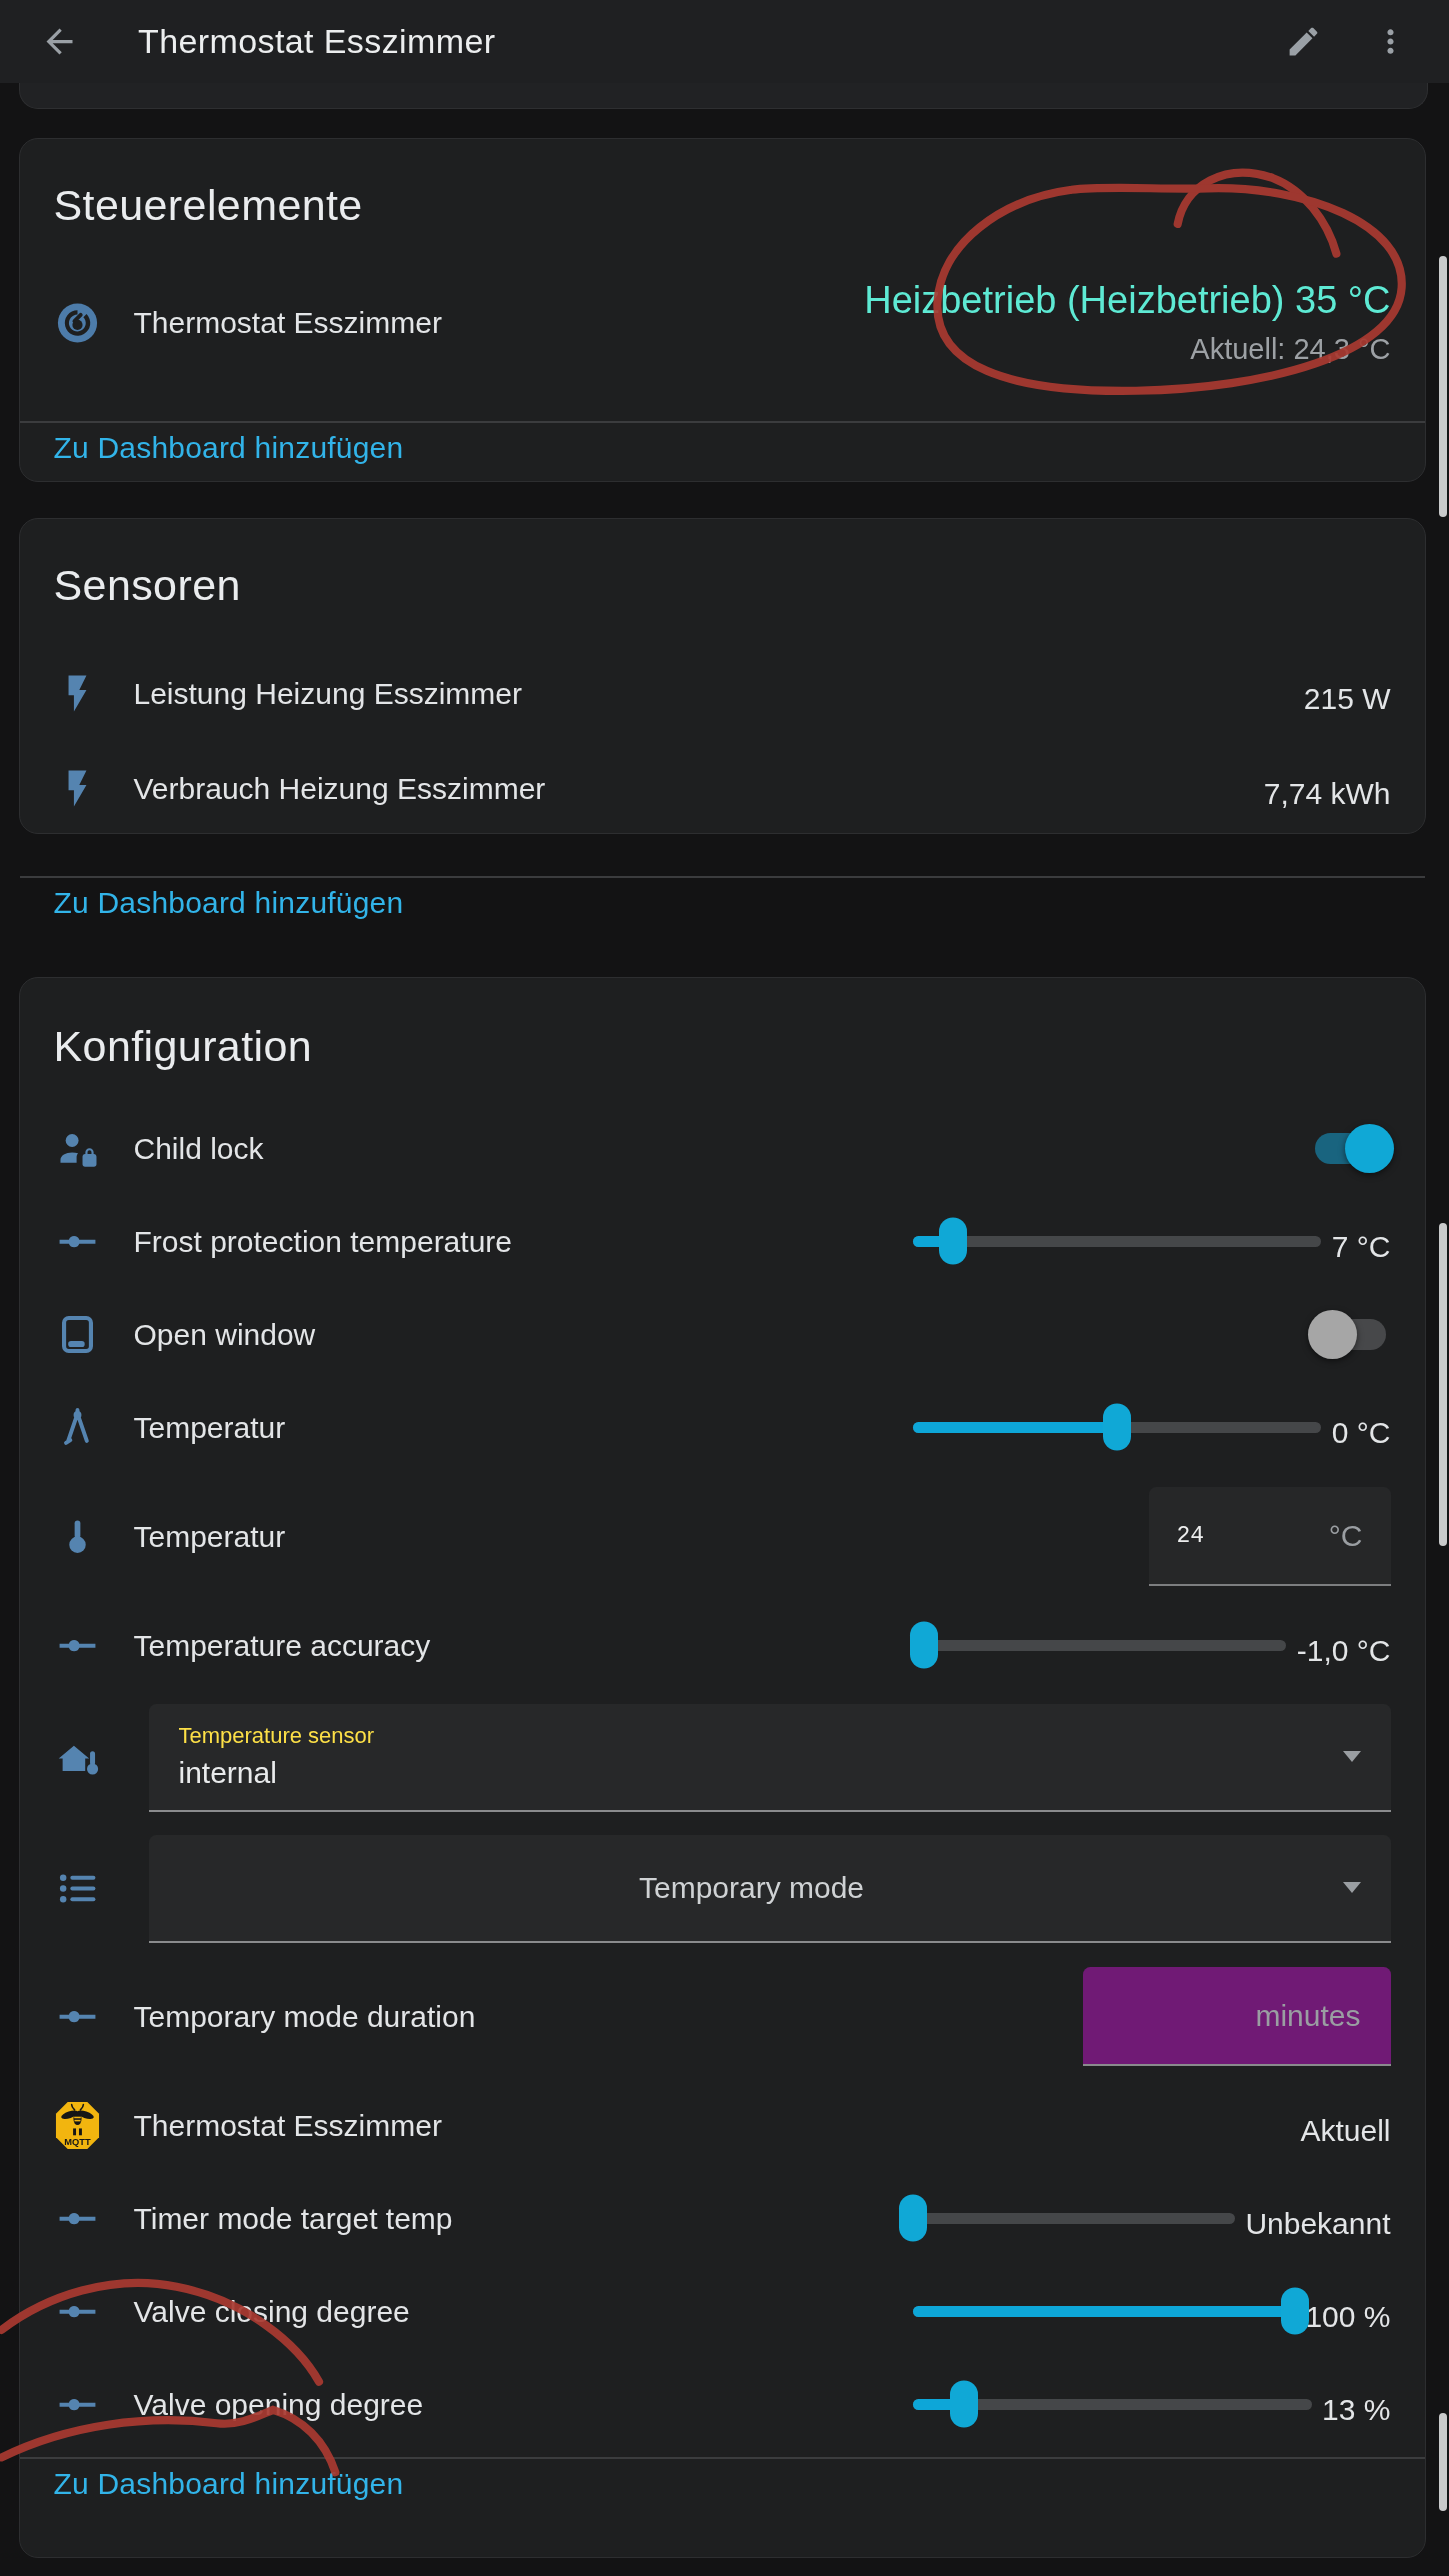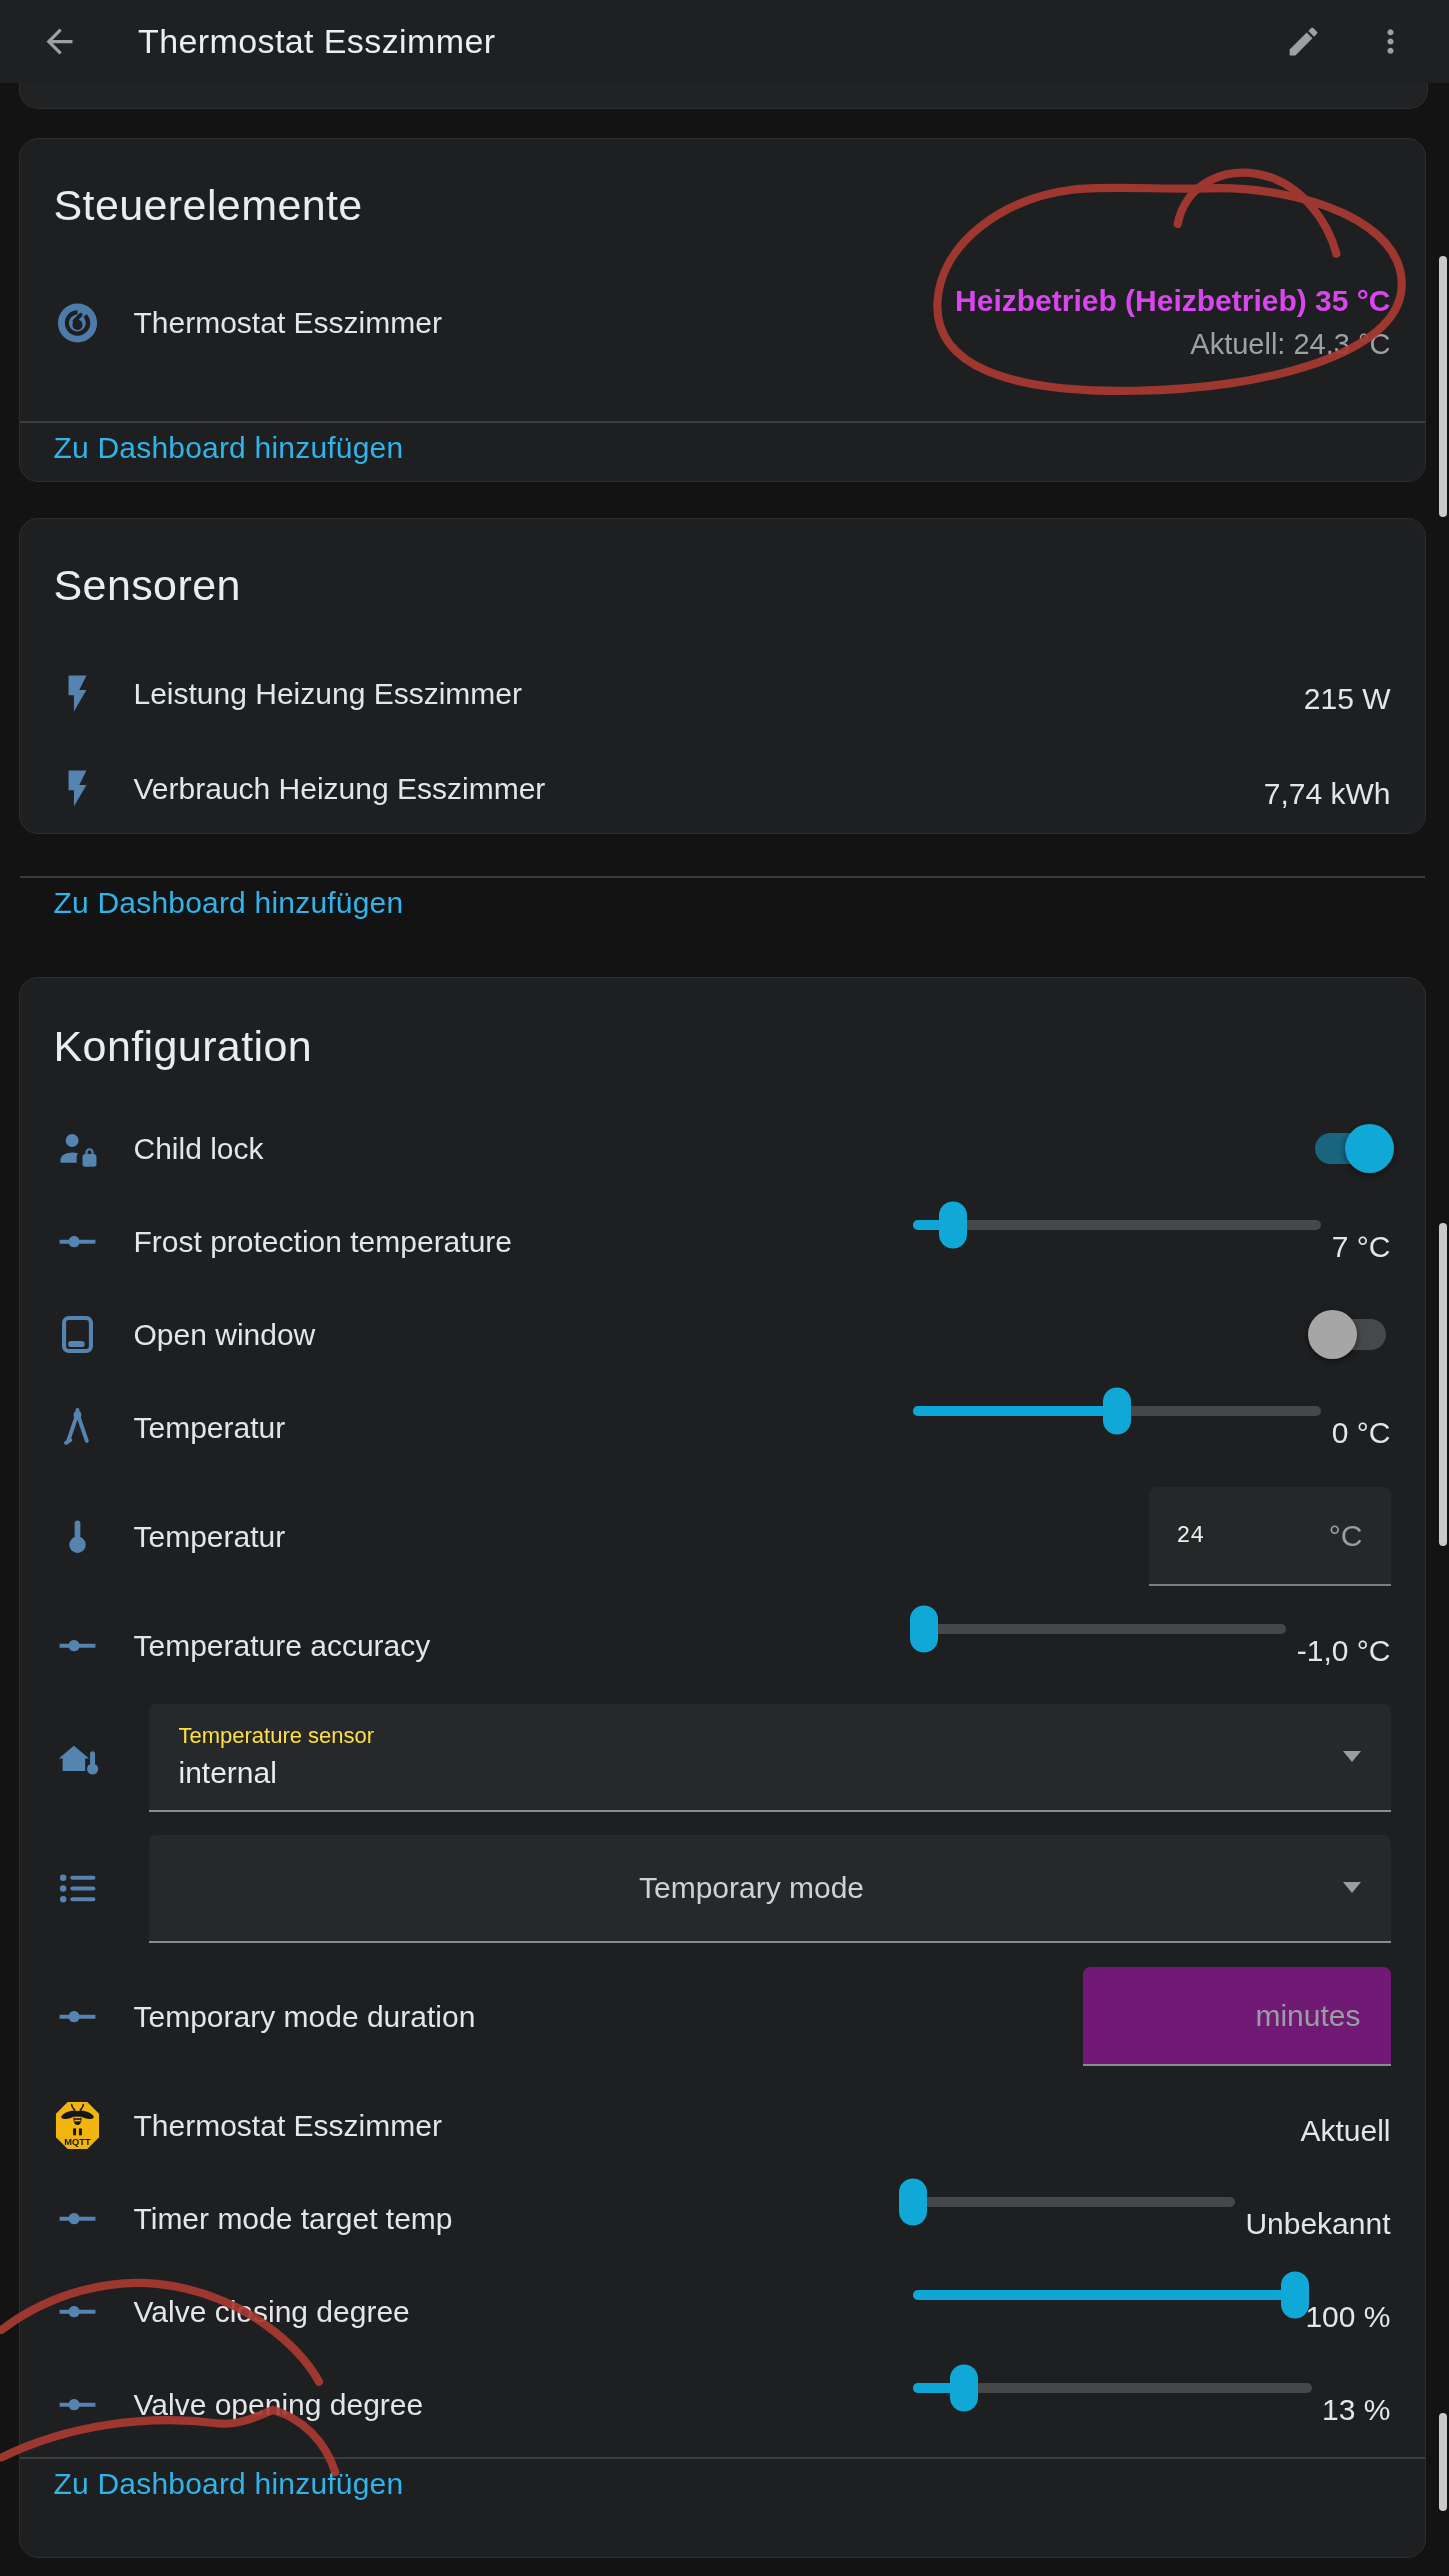--- a/index.html
+++ b/index.html
@@ -20,34 +20,34 @@
   h2.cardtitle{margin:0;font-weight:400;font-size:43px;color:#eaecee;letter-spacing:0.4px;}
   .controls-card{top:138px;height:344px;}
   .sensors-card{top:518px;height:316px;}
   .config-card{top:977px;height:1581px;}
   .row{display:flex;align-items:center;}
   .iconbox{width:47px;height:47px;flex:none;display:flex;align-items:center;justify-content:center;
            color:#5584b0;}
   .rowlabel{font-size:30px;color:#e3e5e7;margin-left:33px;flex:1;min-width:0;}
   .rowvalue{font-size:30px;color:#e3e5e7;text-align:right;white-space:nowrap;margin-top:10px;}
   .statecol{text-align:right;}
-  .state1{font-size:30px;font-weight:700;color:#d946ef;white-space:nowrap;}
+  .state1{font-size:38px;font-weight:400;color:#5eead4;white-space:nowrap;}
   .state2{font-size:29px;color:#9da1a5;margin-top:10.4px;white-space:nowrap;}
   .divider{height:1.5px;background:#3b3c3e;margin:0 -34px;flex:none;}
   .addlink{font-size:30px;font-weight:500;color:#32b4e9;letter-spacing:0.2px;}
   .linkrow{display:flex;align-items:flex-start;flex:1;margin-top:8px;}
   
   .toggle{position:relative;width:80px;height:40px;flex:none;}
   .toggle .trk{position:absolute;left:4.4px;top:4.4px;width:71px;height:31px;border-radius:18px;background:#47484a;}
   .toggle .thumb{position:absolute;top:-4.4px;left:-3px;width:49px;height:49px;border-radius:50%;
                  background:#a6a6a6;box-shadow:0 2.2px 6px rgba(0,0,0,.5);}
   .toggle.on .trk{background:#19647f;}
   .toggle.on .thumb{left:34px;background:#10a8d6;}
   
-  .sliderzone{width:478px;display:flex;align-items:flex-start;flex:none;}
+  .sliderzone{width:478px;display:flex;align-items:center;flex:none;}
   .track{position:relative;flex:1;height:10.4px;border-radius:6px;background:#454749;margin-right:10.4px;}
   .track .fill{position:absolute;left:0;top:0;bottom:0;border-radius:6px;background:#0da6d8;
                width:calc(var(--p)*1%);}
   .track .thumb{position:absolute;top:50%;left:calc(var(--p)*1%);transform:translate(-50%,-50%);
                 width:28px;height:47px;border-radius:15px;background:#10a8d6;}
   
   .numbox{margin-left:auto;width:242px;height:99px;background:#262728;border-radius:7.4px 7.4px 0 0;
           border-bottom:2.2px solid #7d7e80;box-sizing:border-box;display:flex;align-items:center;
           padding:0 28px;}
   .numbox .val{font-size:23px;color:#eceded;flex:1;font-family:Liberation Mono, monospace;}

